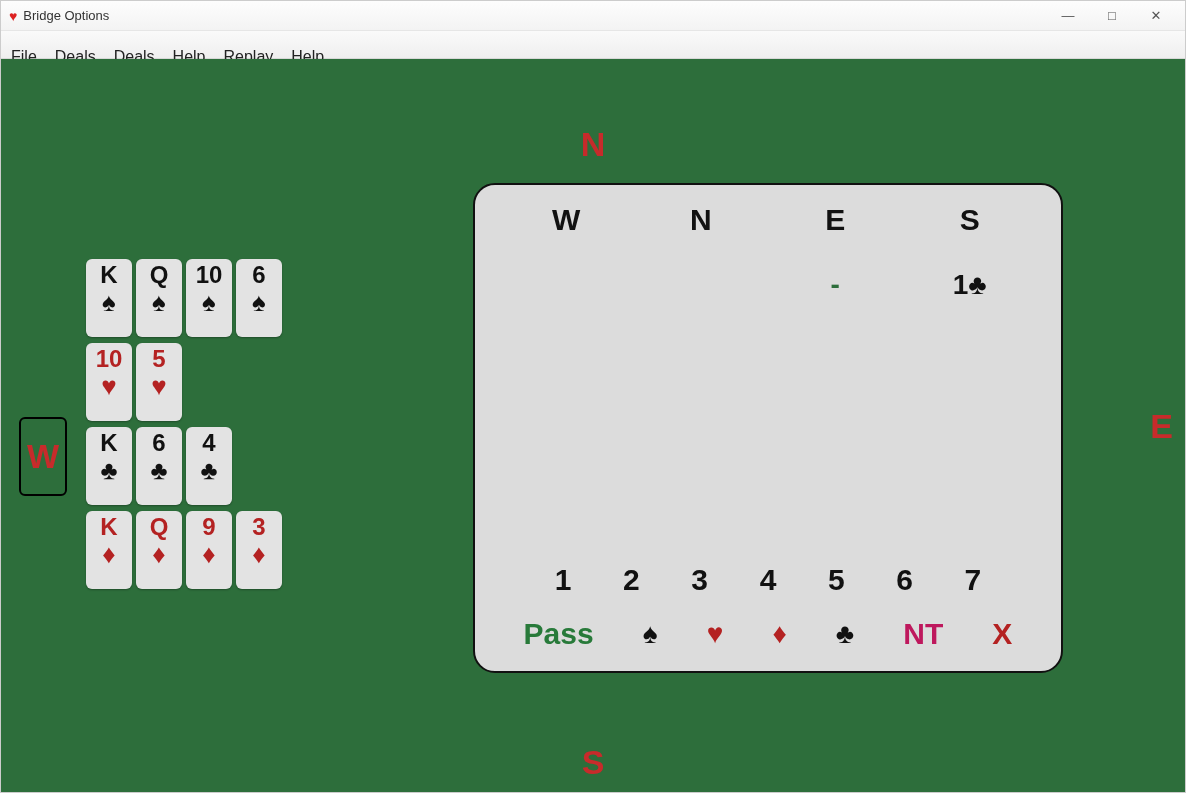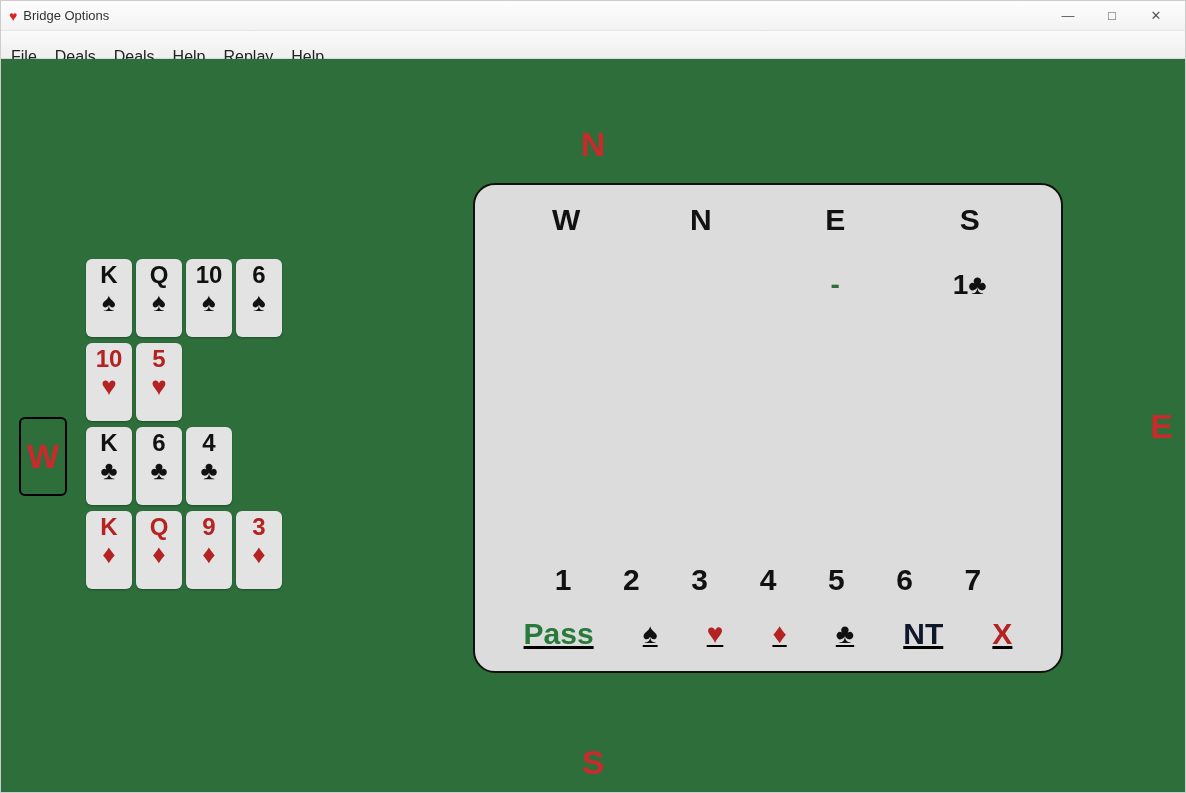--- a/index.html
+++ b/index.html
@@ -143,25 +143,24 @@
   }
   .bid-levels span { cursor:pointer; }
   .bid-strains {
     display:flex;
     justify-content:space-around;
     align-items:center;
     font-size:30px;
     font-weight:bold;
     margin-top:20px;
     padding: 0 0 6px;
-    text-decoration: underline;
   }
   .bid-strains .pass { color:#287a3a; cursor:pointer; }
   .bid-strains .suit-btn { cursor:pointer; font-size:28px;}
-  .bid-strains .nt { color:#0f172a; cursor:pointer;text-align:center; }
+  .bid-strains .nt { color:#be185d; cursor:pointer;text-align:center; }
   .bid-strains .dbl { color:#b42222; cursor:pointer; }
 </style>
 </head>
 <body>
 
 <div class="window">
 
   <div class="titlebar">
     <span class="app-icon">♥</span>
     <span class="title">Bridge Options</span>

